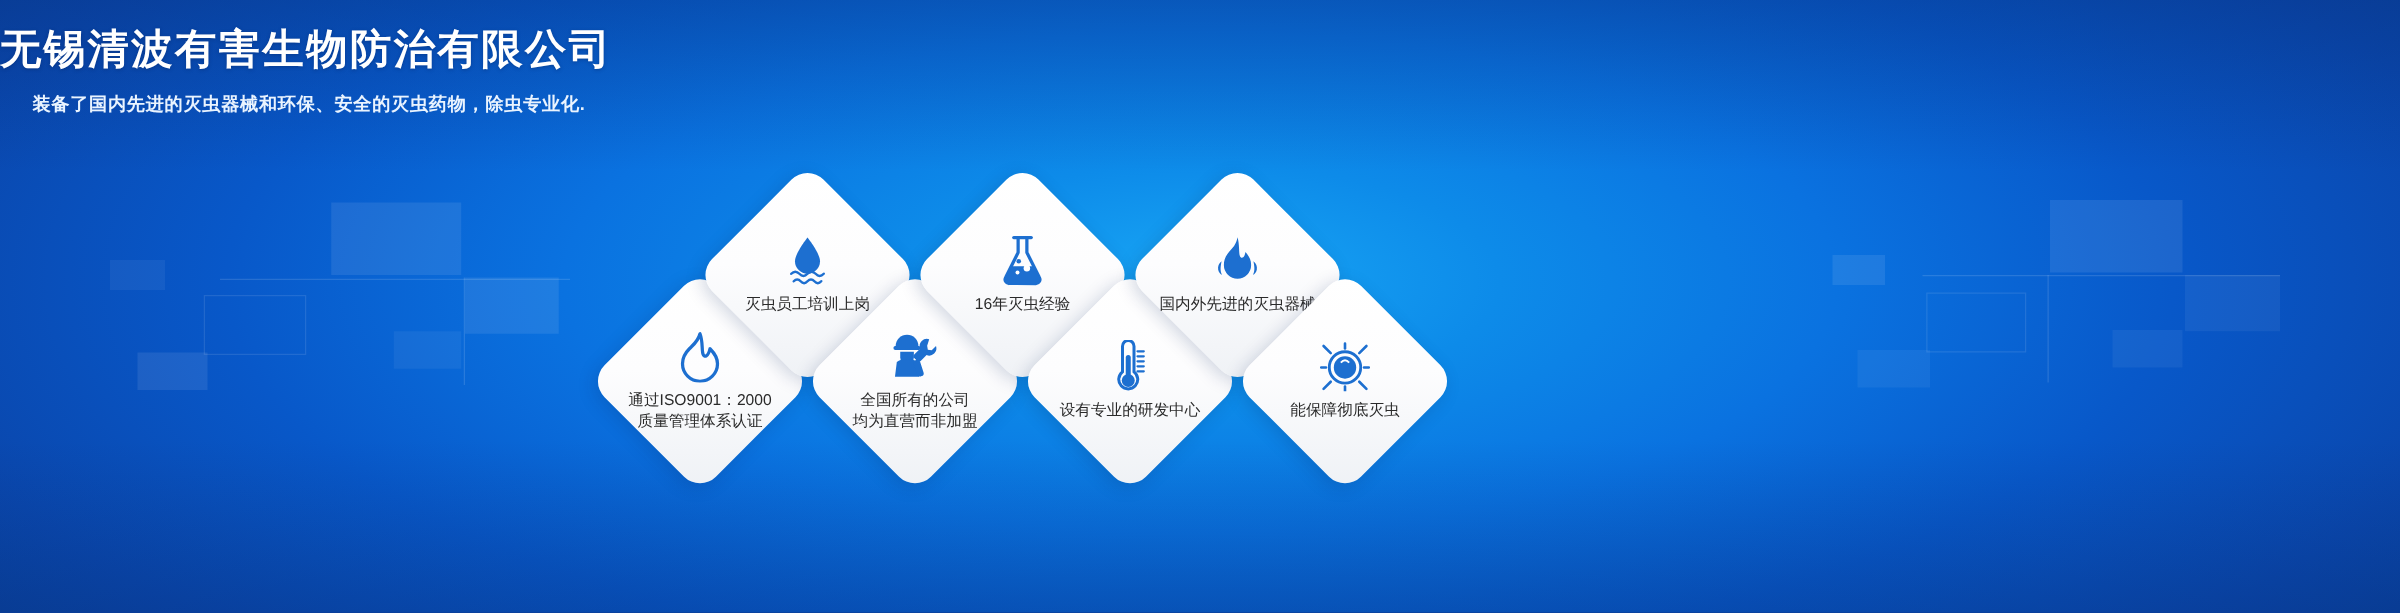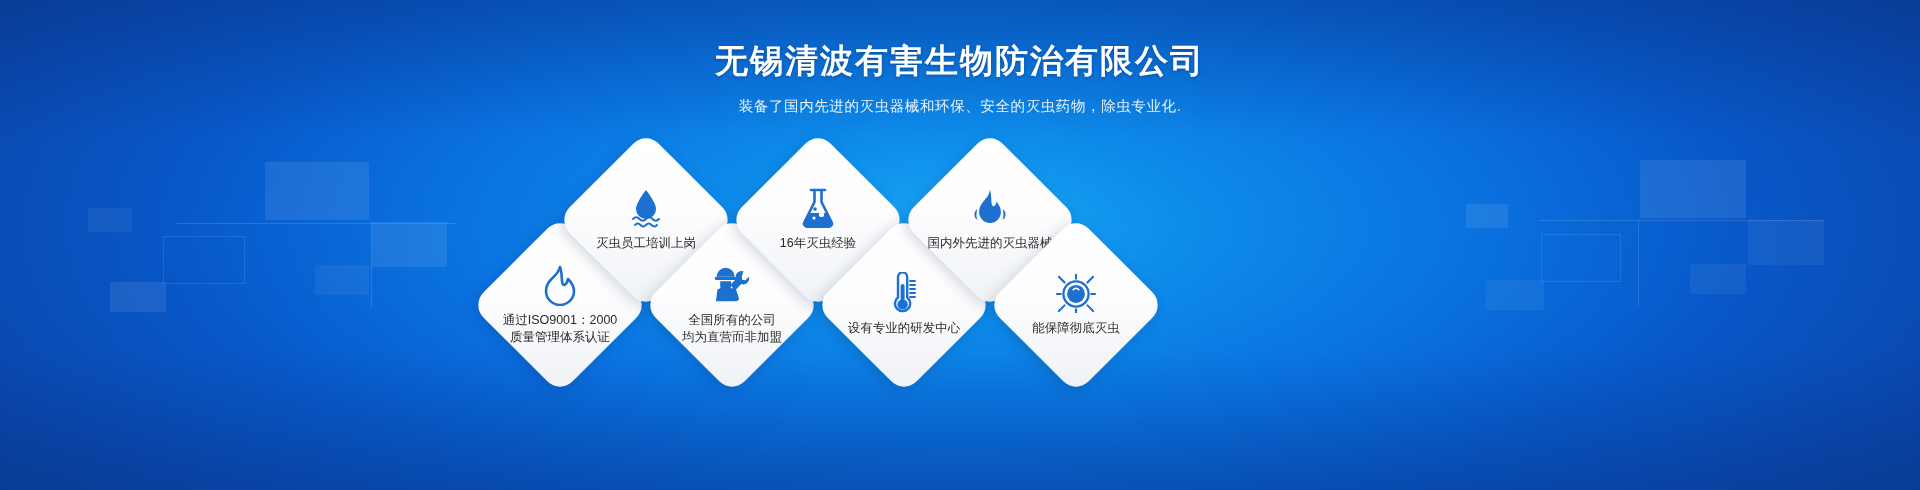--- a/index.html
+++ b/index.html
@@ -20,29 +20,29 @@
     pointer-events:none;
   }
 
   .deco{position:absolute;pointer-events:none;}
   .deco.fill{background:rgba(255,255,255,.055);}
   .deco.fill2{background:rgba(255,255,255,.085);}
   .deco.outline{border:1px solid rgba(255,255,255,.10);}
   .deco.hairline{background:rgba(255,255,255,.13);}
 
   #copy{
-    position:absolute;left:0;right:0;top:18px;text-align:center;z-index:6;margin-top:22px;
+    position:absolute;left:0;right:0;top:18px;z-index:6;
   }
   #title{
     font-size:33px;font-weight:700;color:#ffffff;letter-spacing:2px;
     line-height:1.3;text-shadow:0 1px 3px rgba(0,30,80,.35);
   }
   #subtitle{
-    margin-top:13px;font-size:14.5px;font-weight:400;color:#eaf4ff;
-    letter-spacing:.6px;line-height:1.4;
+    margin-top:13px;font-size:14.5px;font-weight:700;color:#eaf4ff;
+    letter-spacing:.6px;line-height:1.4;padding-left:26px;
   }
   #tagline{
     margin-top:16px;font-size:23px;font-weight:400;color:#6fd2f7;
     letter-spacing:2.5px;line-height:1.35;opacity:.92;
   }
 
   #badges{position:absolute;left:0;top:0;width:1920px;height:490px;z-index:5;}
 
   .badge{
     position:absolute;width:126px;height:126px;

